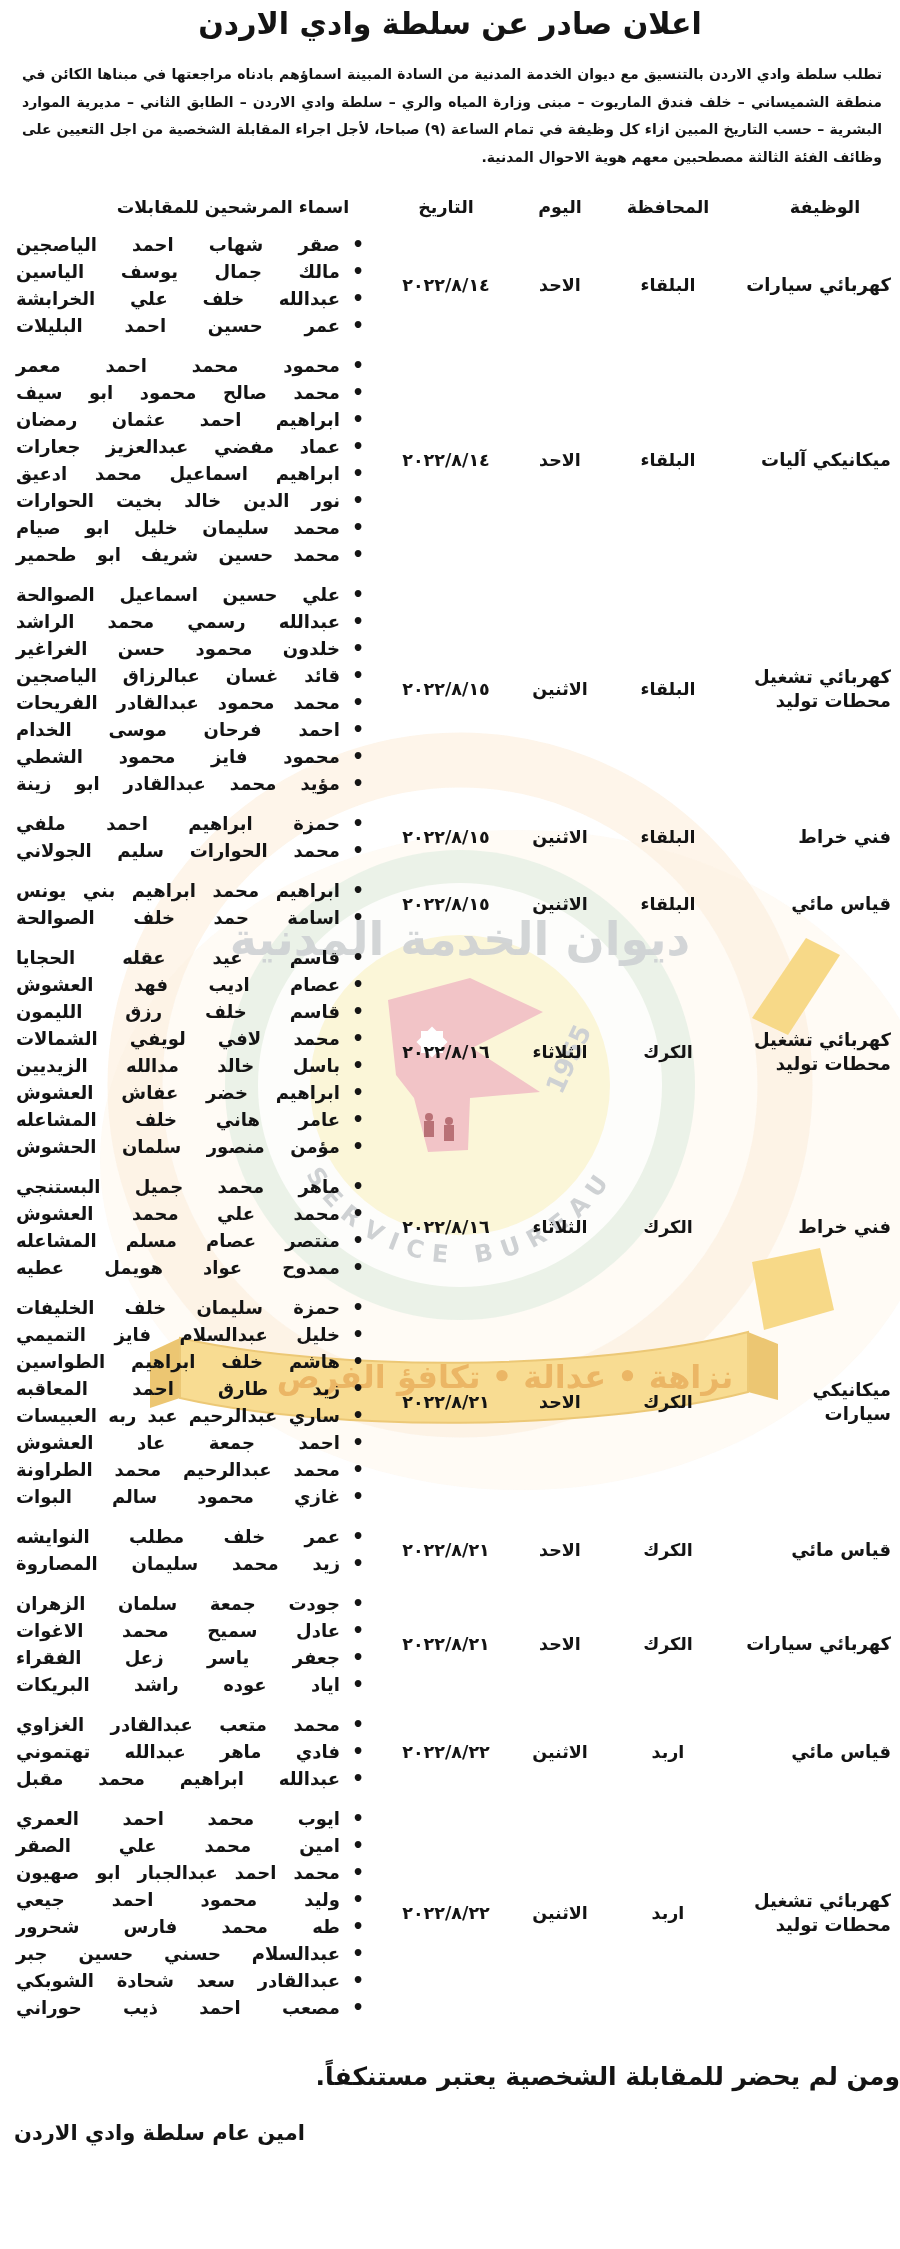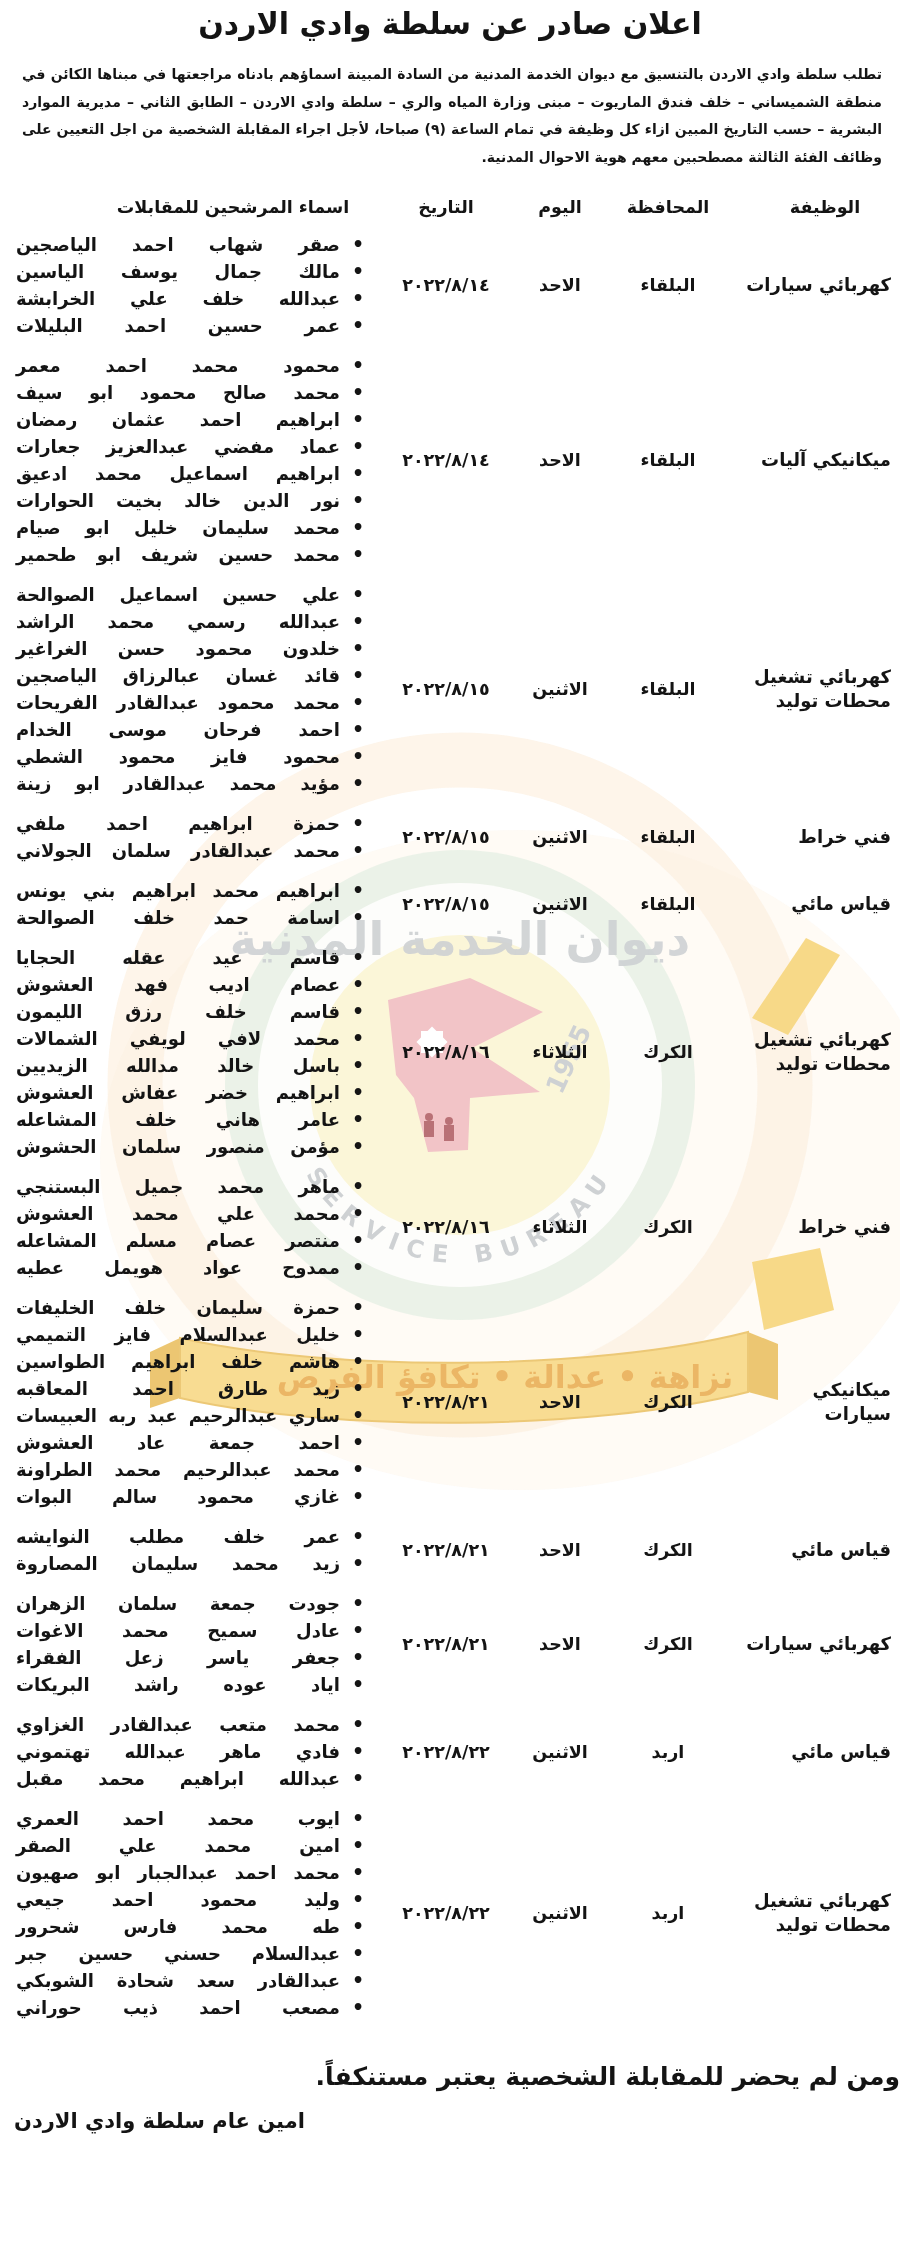--- a/index.html
+++ b/index.html
@@ -24,21 +24,21 @@
   .cell{font-weight:700;}
   .jobtxt{display:block;max-width:150px;margin:4px auto;text-align:right;font-size:18px;line-height:24px;}
   .gov,.day,.date{text-align:center;font-size:17.5px;}
   .nlist{align-self:center;}
   .name-line{display:flex;direction:rtl;align-items:baseline;}
   .bullet{flex:0 0 36px;text-align:center;font-size:19px;line-height:27px;}
   .nm{flex:1;font-size:18px;line-height:27px;padding-left:16px;
       text-align:justify;text-align-last:justify;}
 
   .note{font-size:25px;font-weight:700;text-align:right;margin-top:34px;}
-  .sig{margin-top:12px;padding:0 340px 0 14px;text-align:left;font-size:21px;font-weight:700;line-height:37px;white-space:nowrap;}
+  .sig{margin-top:24px;padding:0 340px 0 14px;text-align:left;font-size:21px;font-weight:700;line-height:37px;white-space:nowrap;}
 </style>
 </head>
 <body>
 
 <div class="page">
 
   <svg class="watermark" viewBox="0 0 900 2249" xmlns="http://www.w3.org/2000/svg">
     <g opacity="0.8">
       <ellipse cx="520" cy="1160" rx="420" ry="330" fill="#fdf4e5" opacity="0.5"></ellipse>
       <circle cx="460" cy="1085" r="325" fill="none" stroke="#fcecd8" stroke-width="55" opacity="0.7"></circle>
@@ -229,21 +229,21 @@
     <div class="cell day">الاثنين</div>
     <div class="cell date">٢٠٢٢/٨/١٥</div>
     <div class="cell nlist">
   <div class="name-line">
     <span class="bullet">•</span>
     <span class="nm">حمزة ابراهيم احمد ملفي</span>
   </div>
 
   <div class="name-line">
     <span class="bullet">•</span>
-    <span class="nm">محمد عبدالقادر سلمان الجولاني</span>
+    <span class="nm">محمد الحوارات سليم الجولاني</span>
   </div>
 </div>
   </div>
 
   <div class="trow">
     <div class="cell job">
             <span class="jobtxt">قياس مائي</span>
           </div>
     <div class="cell gov">البلقاء</div>
     <div class="cell day">الاثنين</div>

